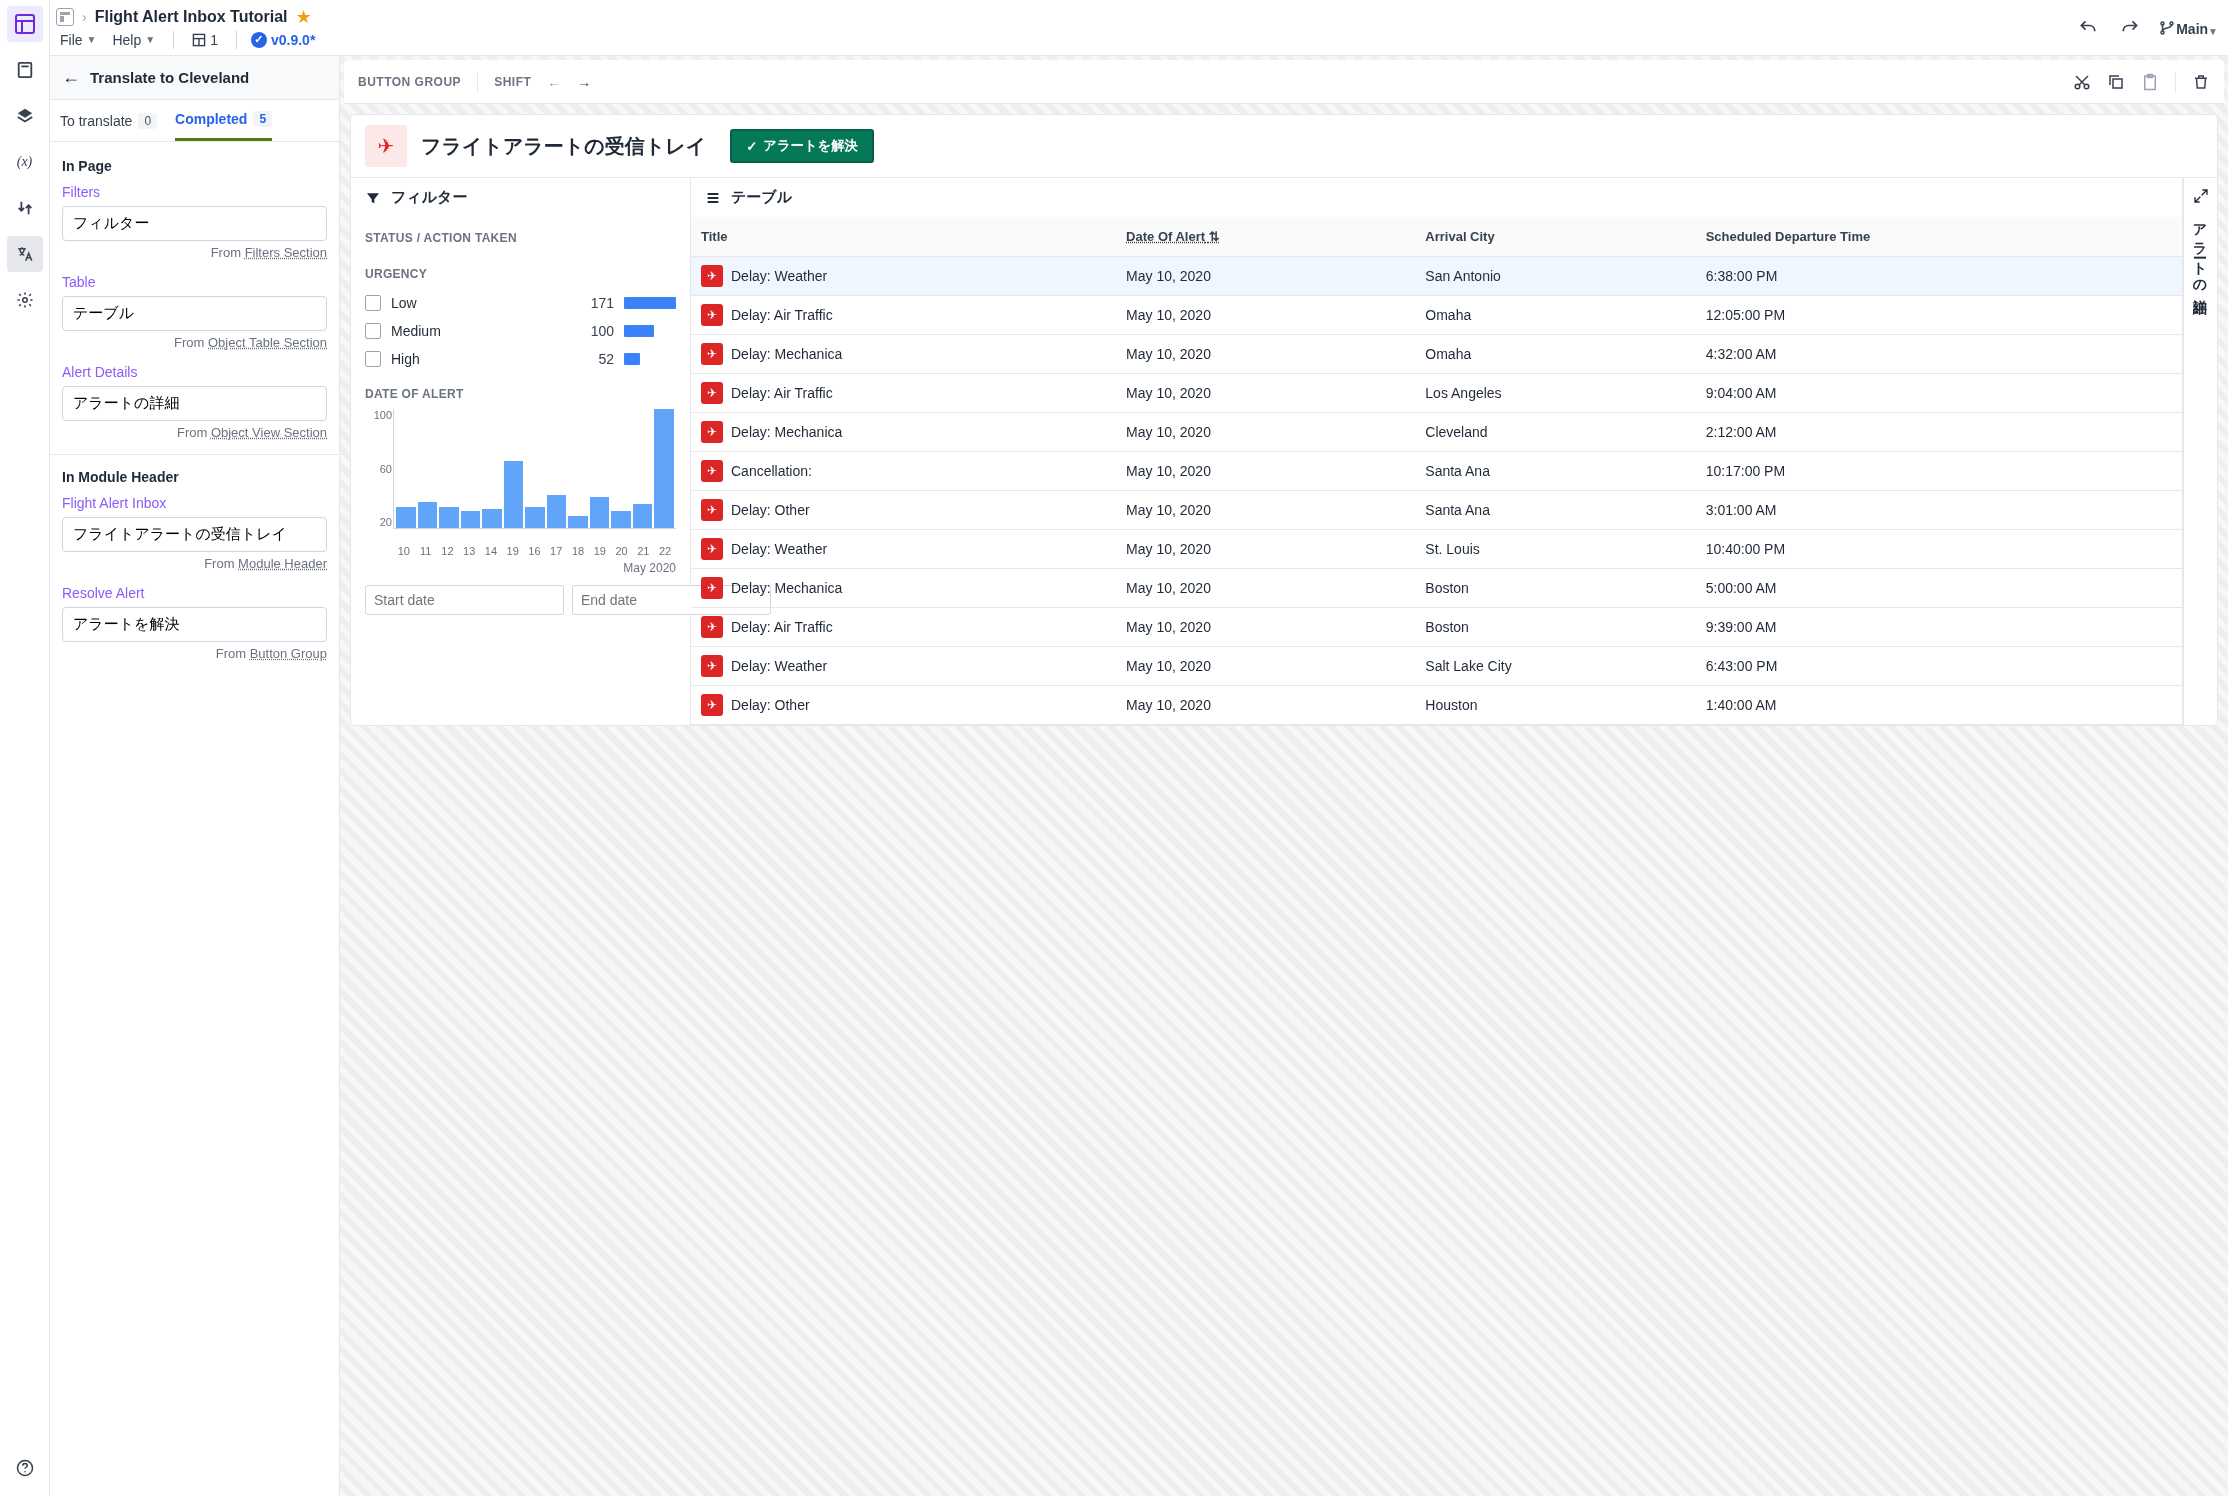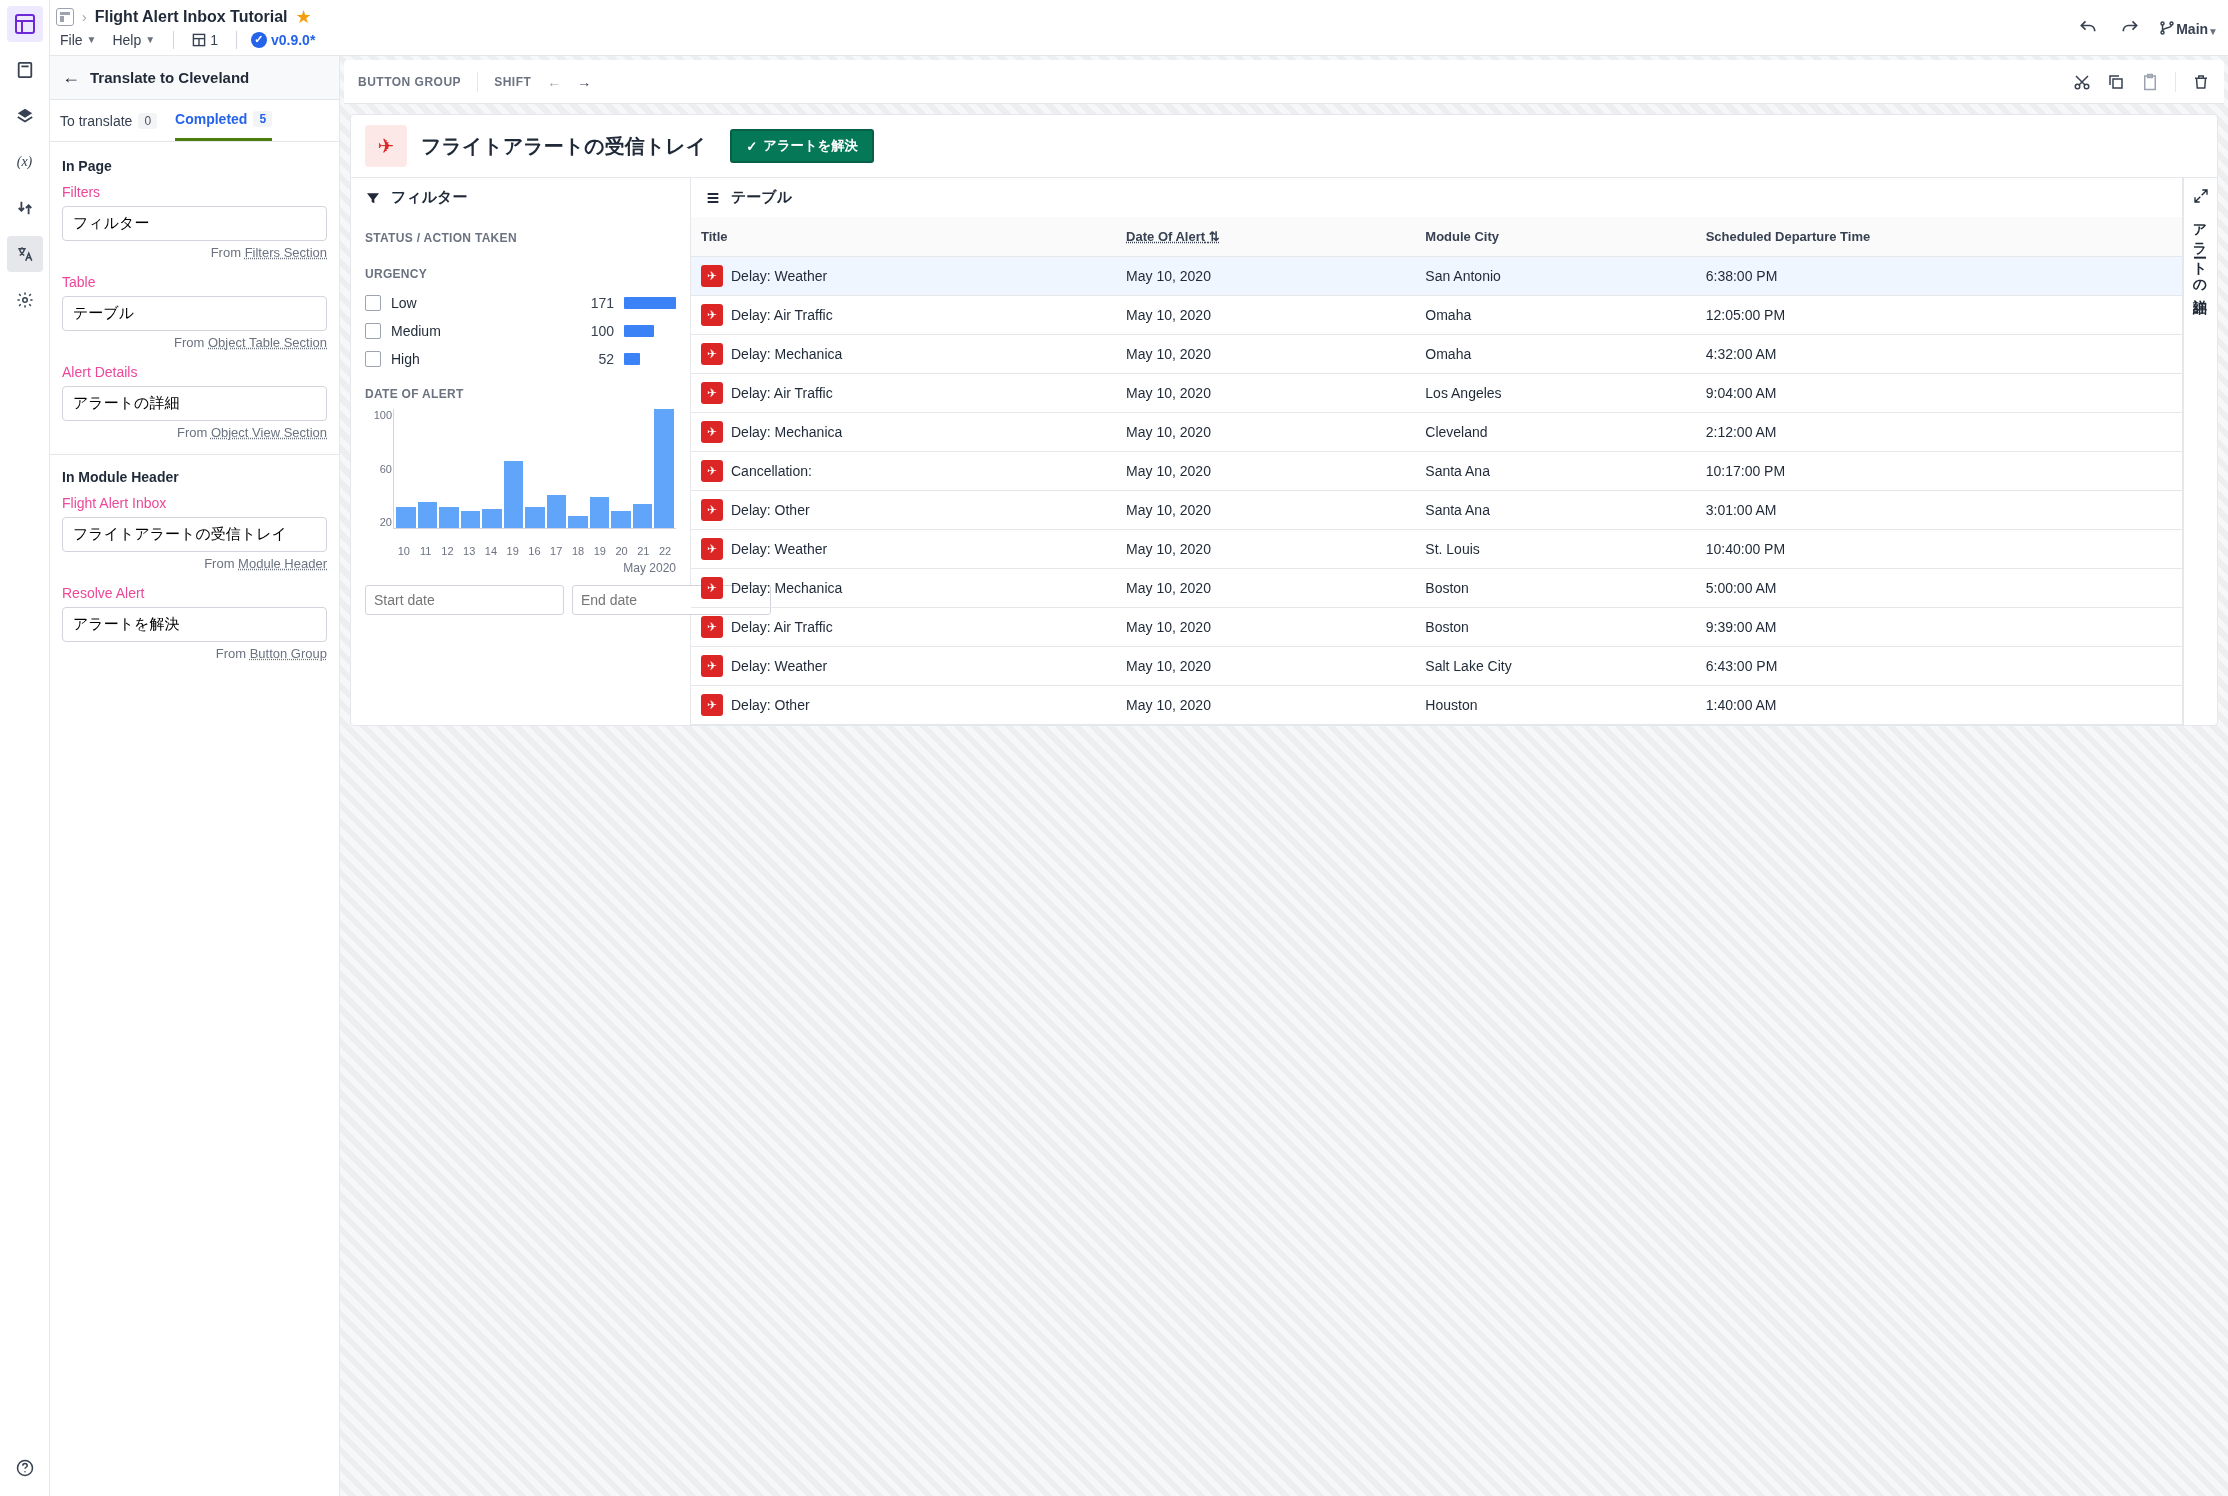--- a/index.html
+++ b/index.html
@@ -31,21 +31,21 @@
 .sp-header { height: 44px; border-bottom: 1px solid #e5e7eb; display: flex; align-items: center; padding: 0 12px; gap: 10px; background: #f8f9fa; }
 .sp-back { cursor: pointer; font-size: 18px; }
 .sp-title { font-weight: 700; font-size: 15px; }
 .sp-tabs { display: flex; border-bottom: 1px solid #e5e7eb; padding: 0 10px; gap: 18px; height: 42px; align-items: center; }
 .sp-tab { display: flex; align-items: center; gap: 6px; cursor: pointer; height: 100%; color: #374151; }
 .sp-tab.active { color: #2563eb; border-bottom: 3px solid #4d7c0f; font-weight: 600; }
 .sp-tab .count { background: #f3f4f6; padding: 1px 6px; border-radius: 3px; font-size: 12px; color: #4b5563; }
 .sp-tab.active .count { color: #2563eb; }
 .sp-body { flex: 1; overflow-y: auto; padding: 12px; }
 .sp-sec-title { font-weight: 700; margin-bottom: 10px; margin-top: 4px; }
-.sp-field-label { font-size: 14px; color: #ec4899; margin-bottom: 6px; }
+.sp-field-label { font-size: 14px; color: #8b5cf6; margin-bottom: 6px; }
 .sp-input { width: 100%; border: 1px solid #d1d5db; border-radius: 4px; padding: 8px 10px; font-size: 15px; margin-bottom: 4px; }
 .sp-from { text-align: right; font-size: 13px; color: #6b7280; margin-bottom: 14px; }
 .sp-from .link { text-decoration: underline dotted; cursor: pointer; }
 hr.sp-div { border: none; border-top: 1px solid #e5e7eb; margin: 8px -12px 14px; }
 .canvas { flex: 1; display: flex; flex-direction: column; min-width: 0; background: repeating-linear-gradient(45deg, #f6f7f8, #f6f7f8 6px, #eceef0 6px, #eceef0 12px); }
 .canvas-toolbar { height: 44px; background: #fff; border-bottom: 1px solid #e5e7eb; display: flex; align-items: center; padding: 0 14px; gap: 16px; margin: 4px 4px 0; border-radius: 4px 4px 0 0; }
 .ct-label { font-size: 12px; letter-spacing: 0.5px; color: #6b7280; font-weight: 700; }
 .ct-sep { width: 1px; height: 20px; background: #e5e7eb; }
 .ct-arrow { color: #9ca3af; cursor: pointer; }
 .ct-arrow.active { color: #374151; }
@@ -389,21 +389,21 @@
                         <path d="M4 6h16M4 12h16M4 18h16" stroke="currentColor" stroke-width="3"></path>
                       </svg>
                     </span>
                   <span>テーブル</span>
                 </div>
                 <table class="tbl">
                   <thead>
                       <tr>
                     <th>Title</th>
                     <th class="sortable"><span>Date Of Alert</span> <span>⇅</span></th>
-                    <th>Module City</th>
+                    <th>Arrival City</th>
                     <th>Scheduled Departure Time</th>
                   </tr>
                     </thead>
                   <tbody id="table-body">
                       <tr class="selected">
                         <td>
                           <div class="title-cell">
                             <span class="row-icon">✈</span>
                             <span>Delay: Weather</span>
                           </div>

